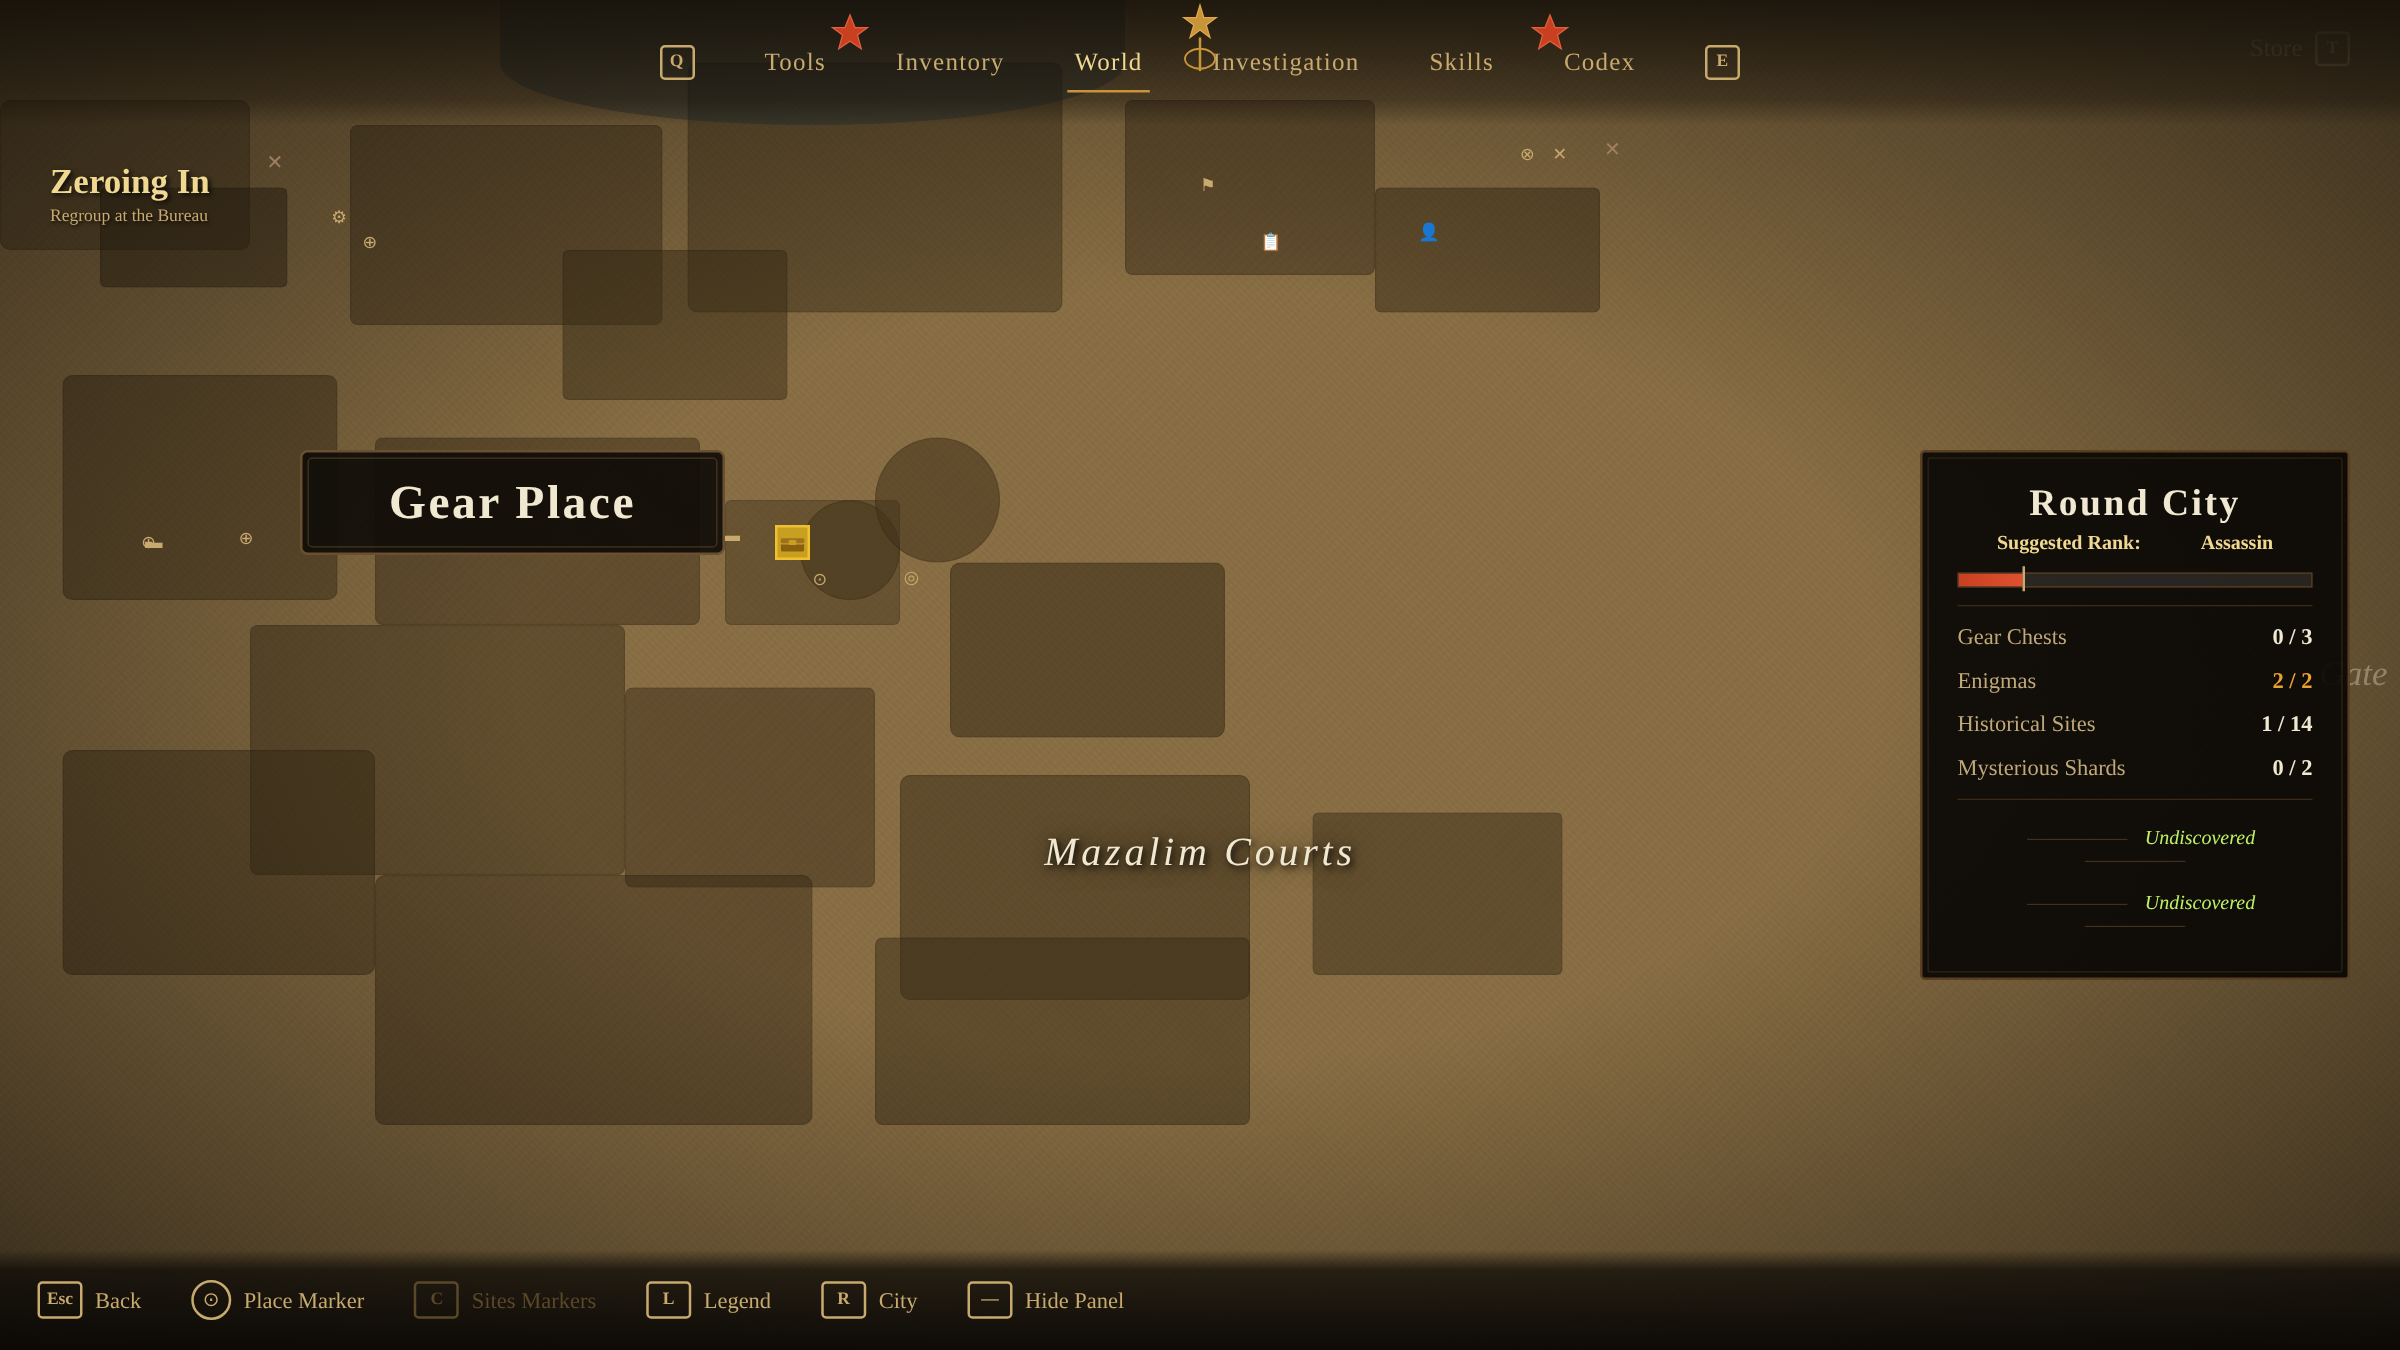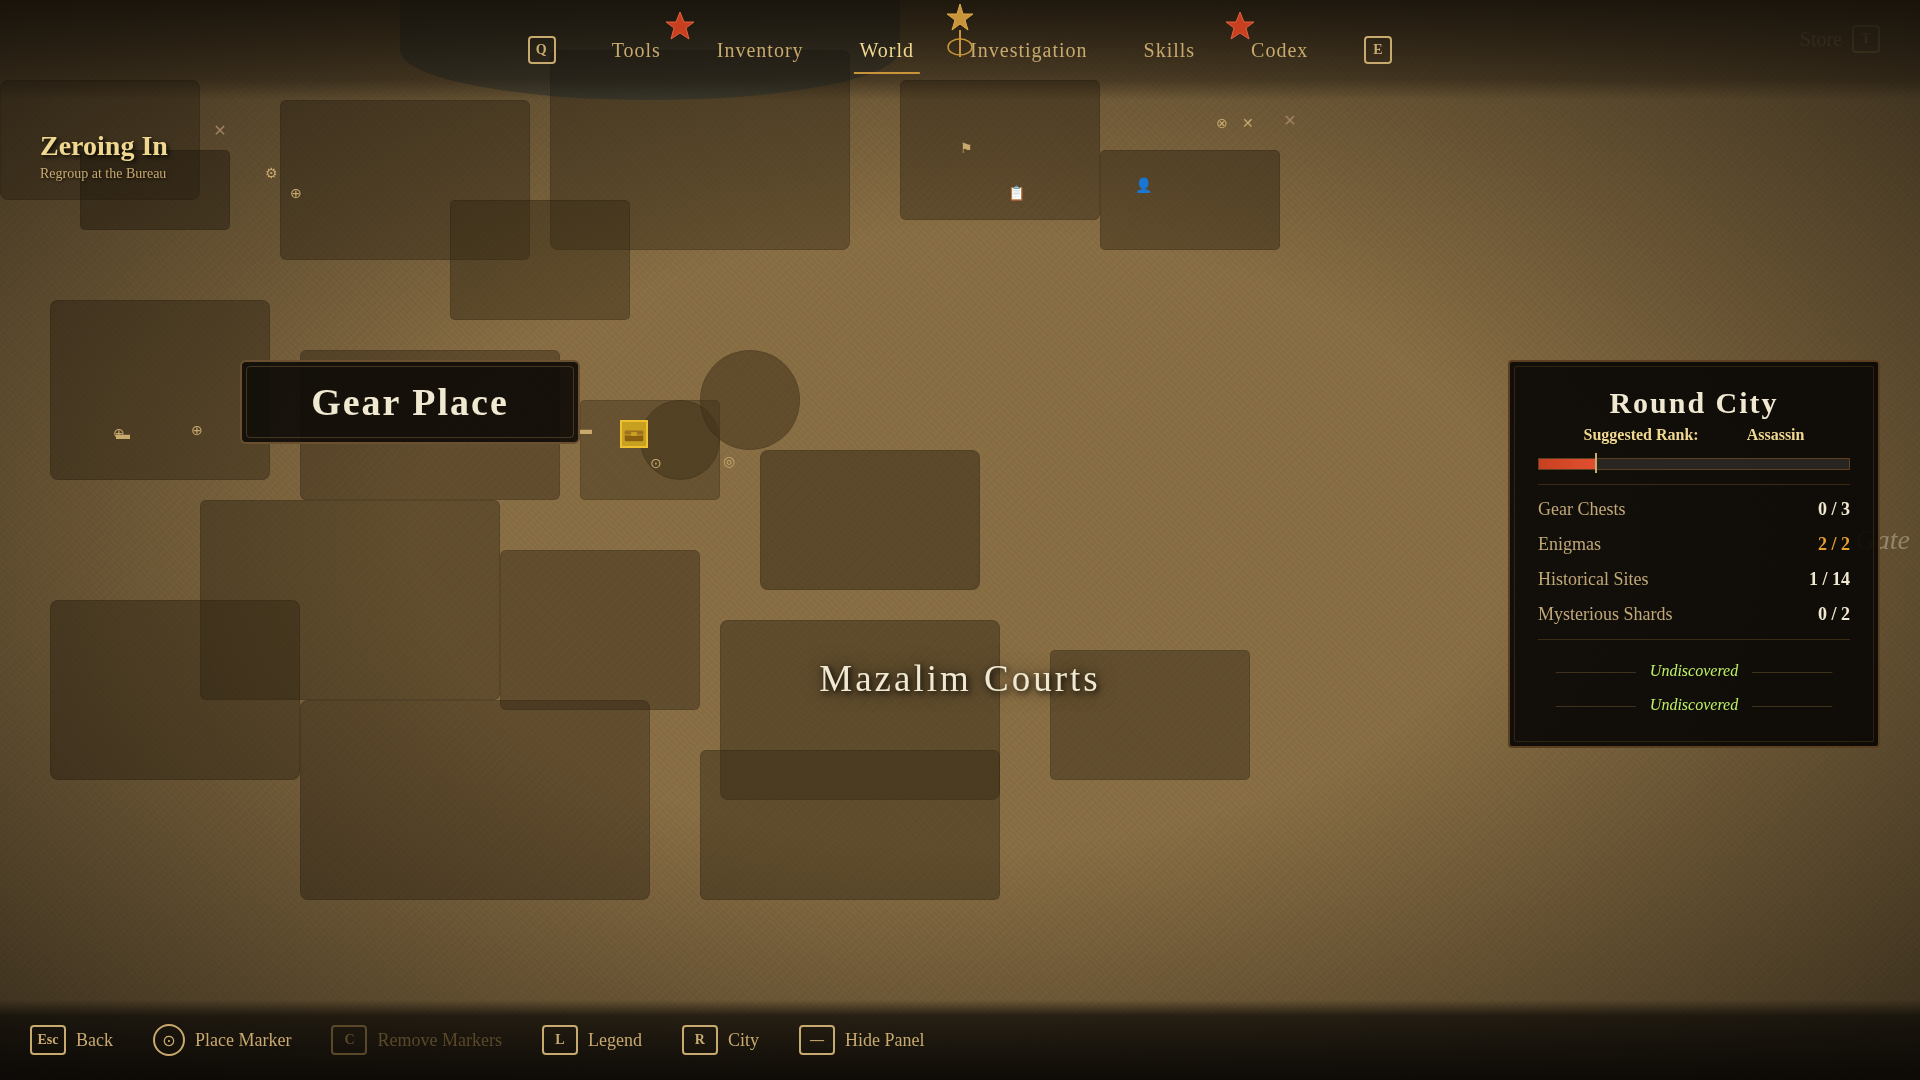--- a/index.html
+++ b/index.html
@@ -169,32 +169,33 @@
     }
 
     
     #area-label {
       position: absolute;
       bottom: 380px;
       left: 50%;
       transform: translateX(-50%);
       z-index: 10;
       color: #f0e8d0;
-      font-size: 37px;
-      font-family: 'Palatino Linotype', serif;
+      font-size: 32px;
+      font-family: 'Palatino Linotype', serif;
+      font-style: italic;
       letter-spacing: 3px;
       text-shadow: 2px 2px 6px rgba(0,0,0,0.9), 0 0 20px rgba(0,0,0,0.6);
     }
 
     
     #right-panel {
       position: absolute;
       top: 360px;
       right: 40px;
-      width: 372px;
+      width: 344px;
       background: rgba(10, 8, 5, 0.93);
       border: 2px solid #5a4020;
       border-radius: 4px;
       padding: 24px 28px;
       z-index: 20;
     }
 
     #right-panel::before {
       content: '';
       position: absolute;
@@ -592,21 +593,21 @@
     <span>Back</span>
   </div>
 
   <div class="bottom-action">
     <div class="action-icon">⊙</div>
     <span>Place Marker</span>
   </div>
 
   <div class="bottom-action disabled">
     <div class="action-key">C</div>
-    <span>Remove Markers</span>
+    <span>Sites Markers</span>
   </div>
 
   <div class="bottom-action">
     <div class="action-key">L</div>
     <span>Legend</span>
   </div>
 
   <div class="bottom-action">
     <div class="action-key">R</div>
     <span>City</span>

